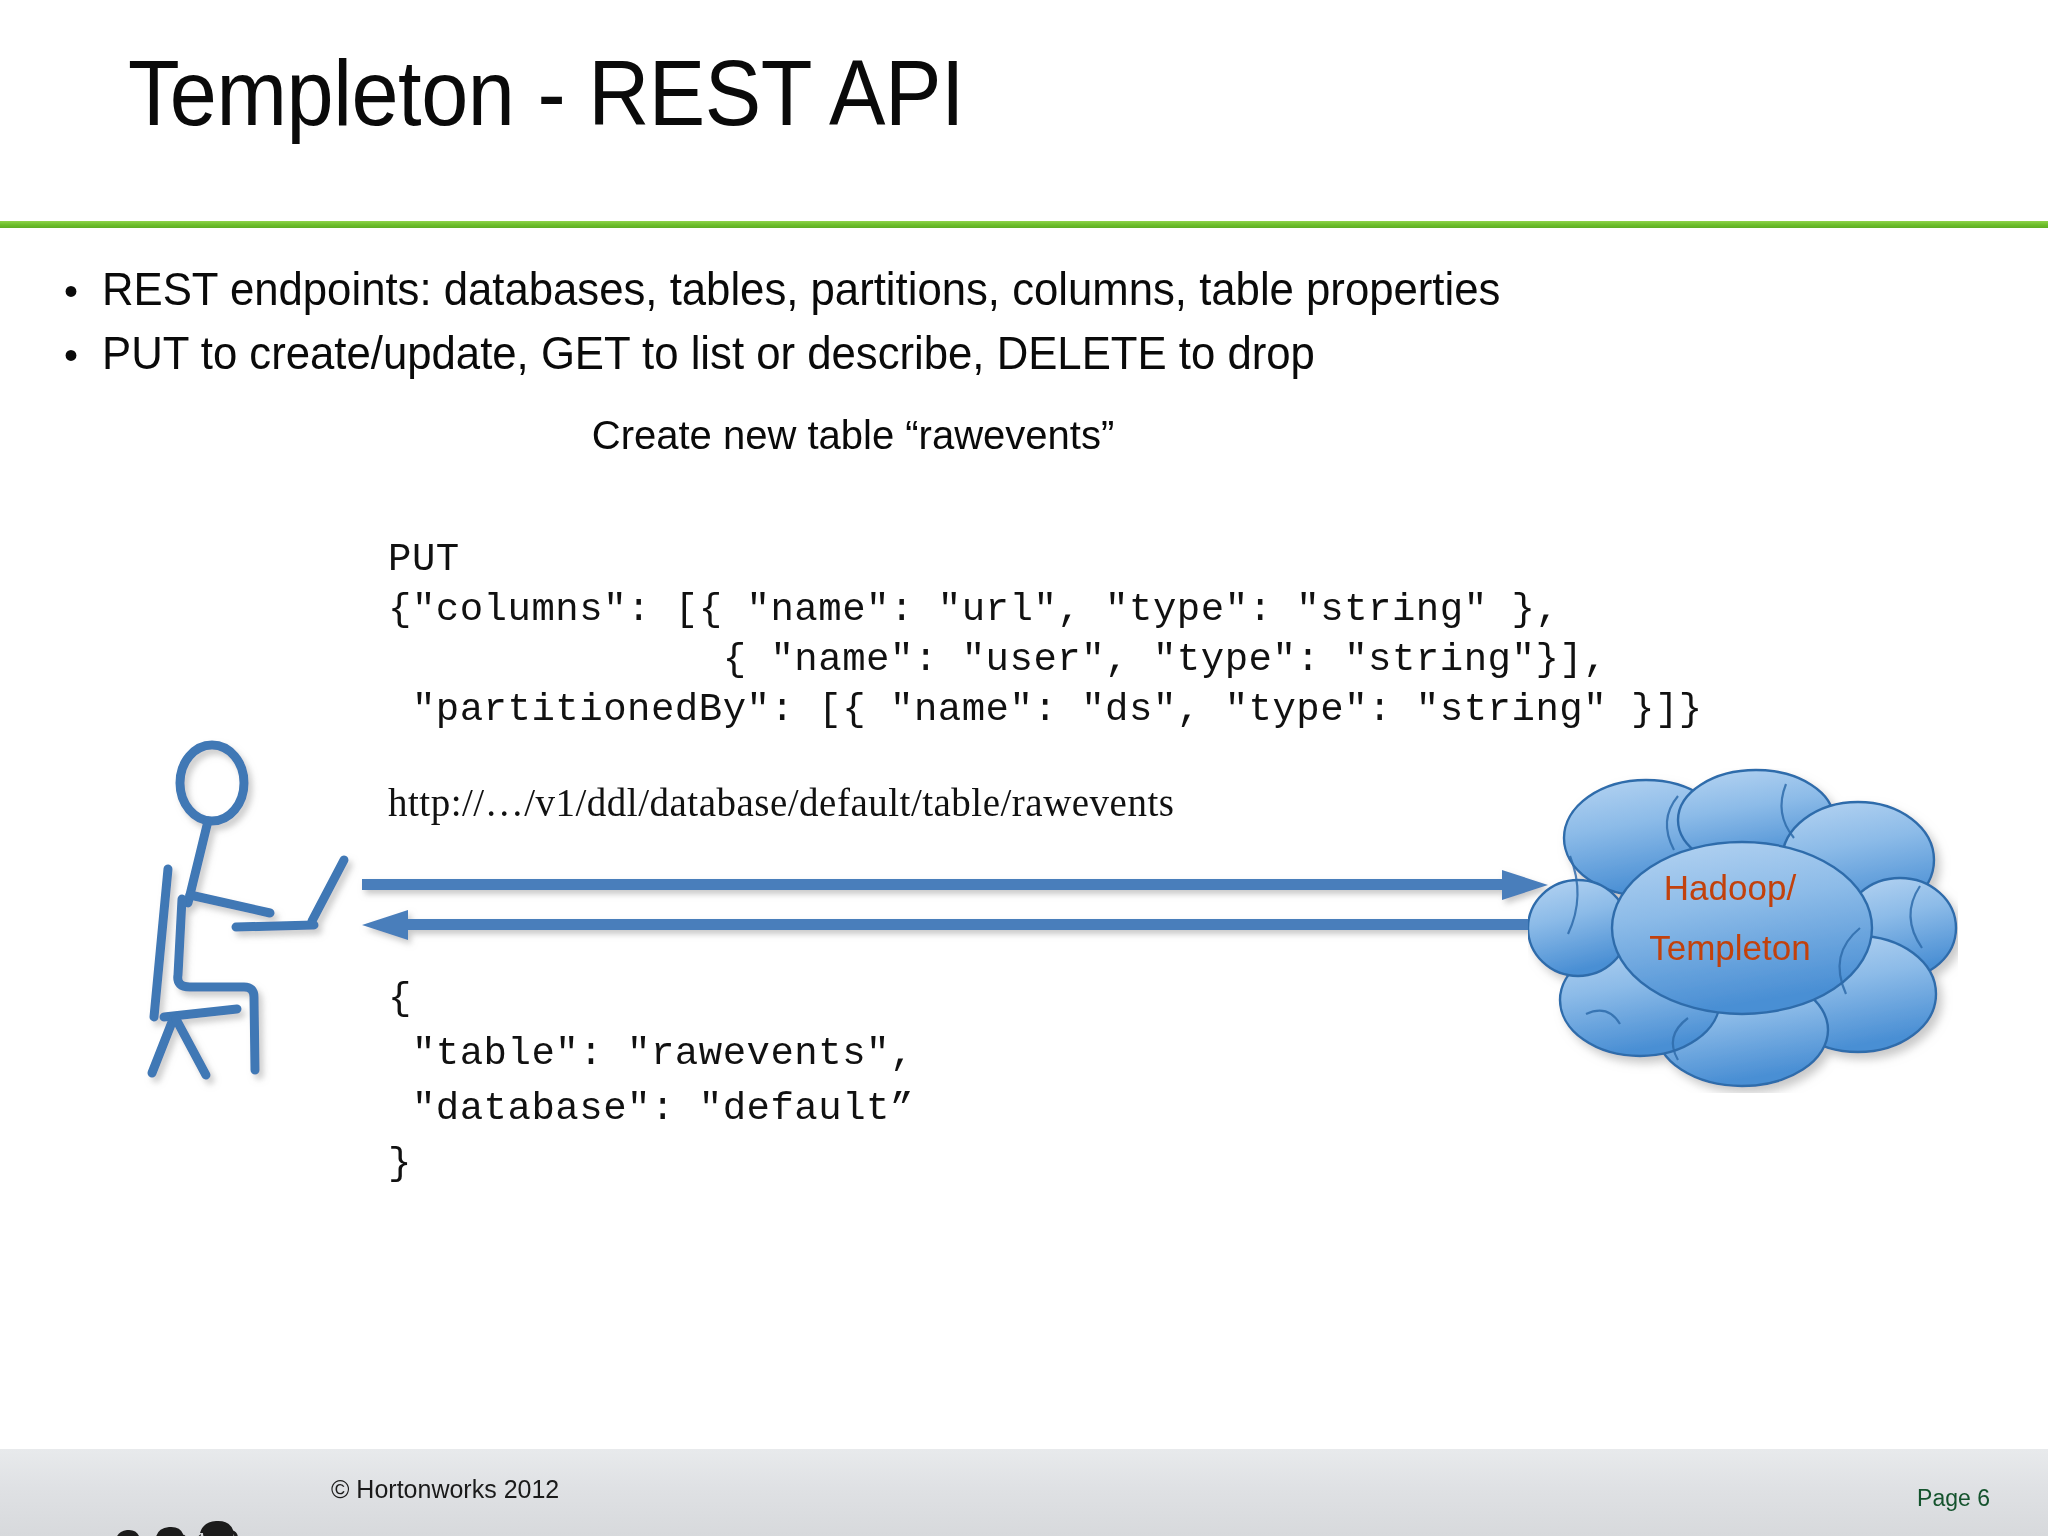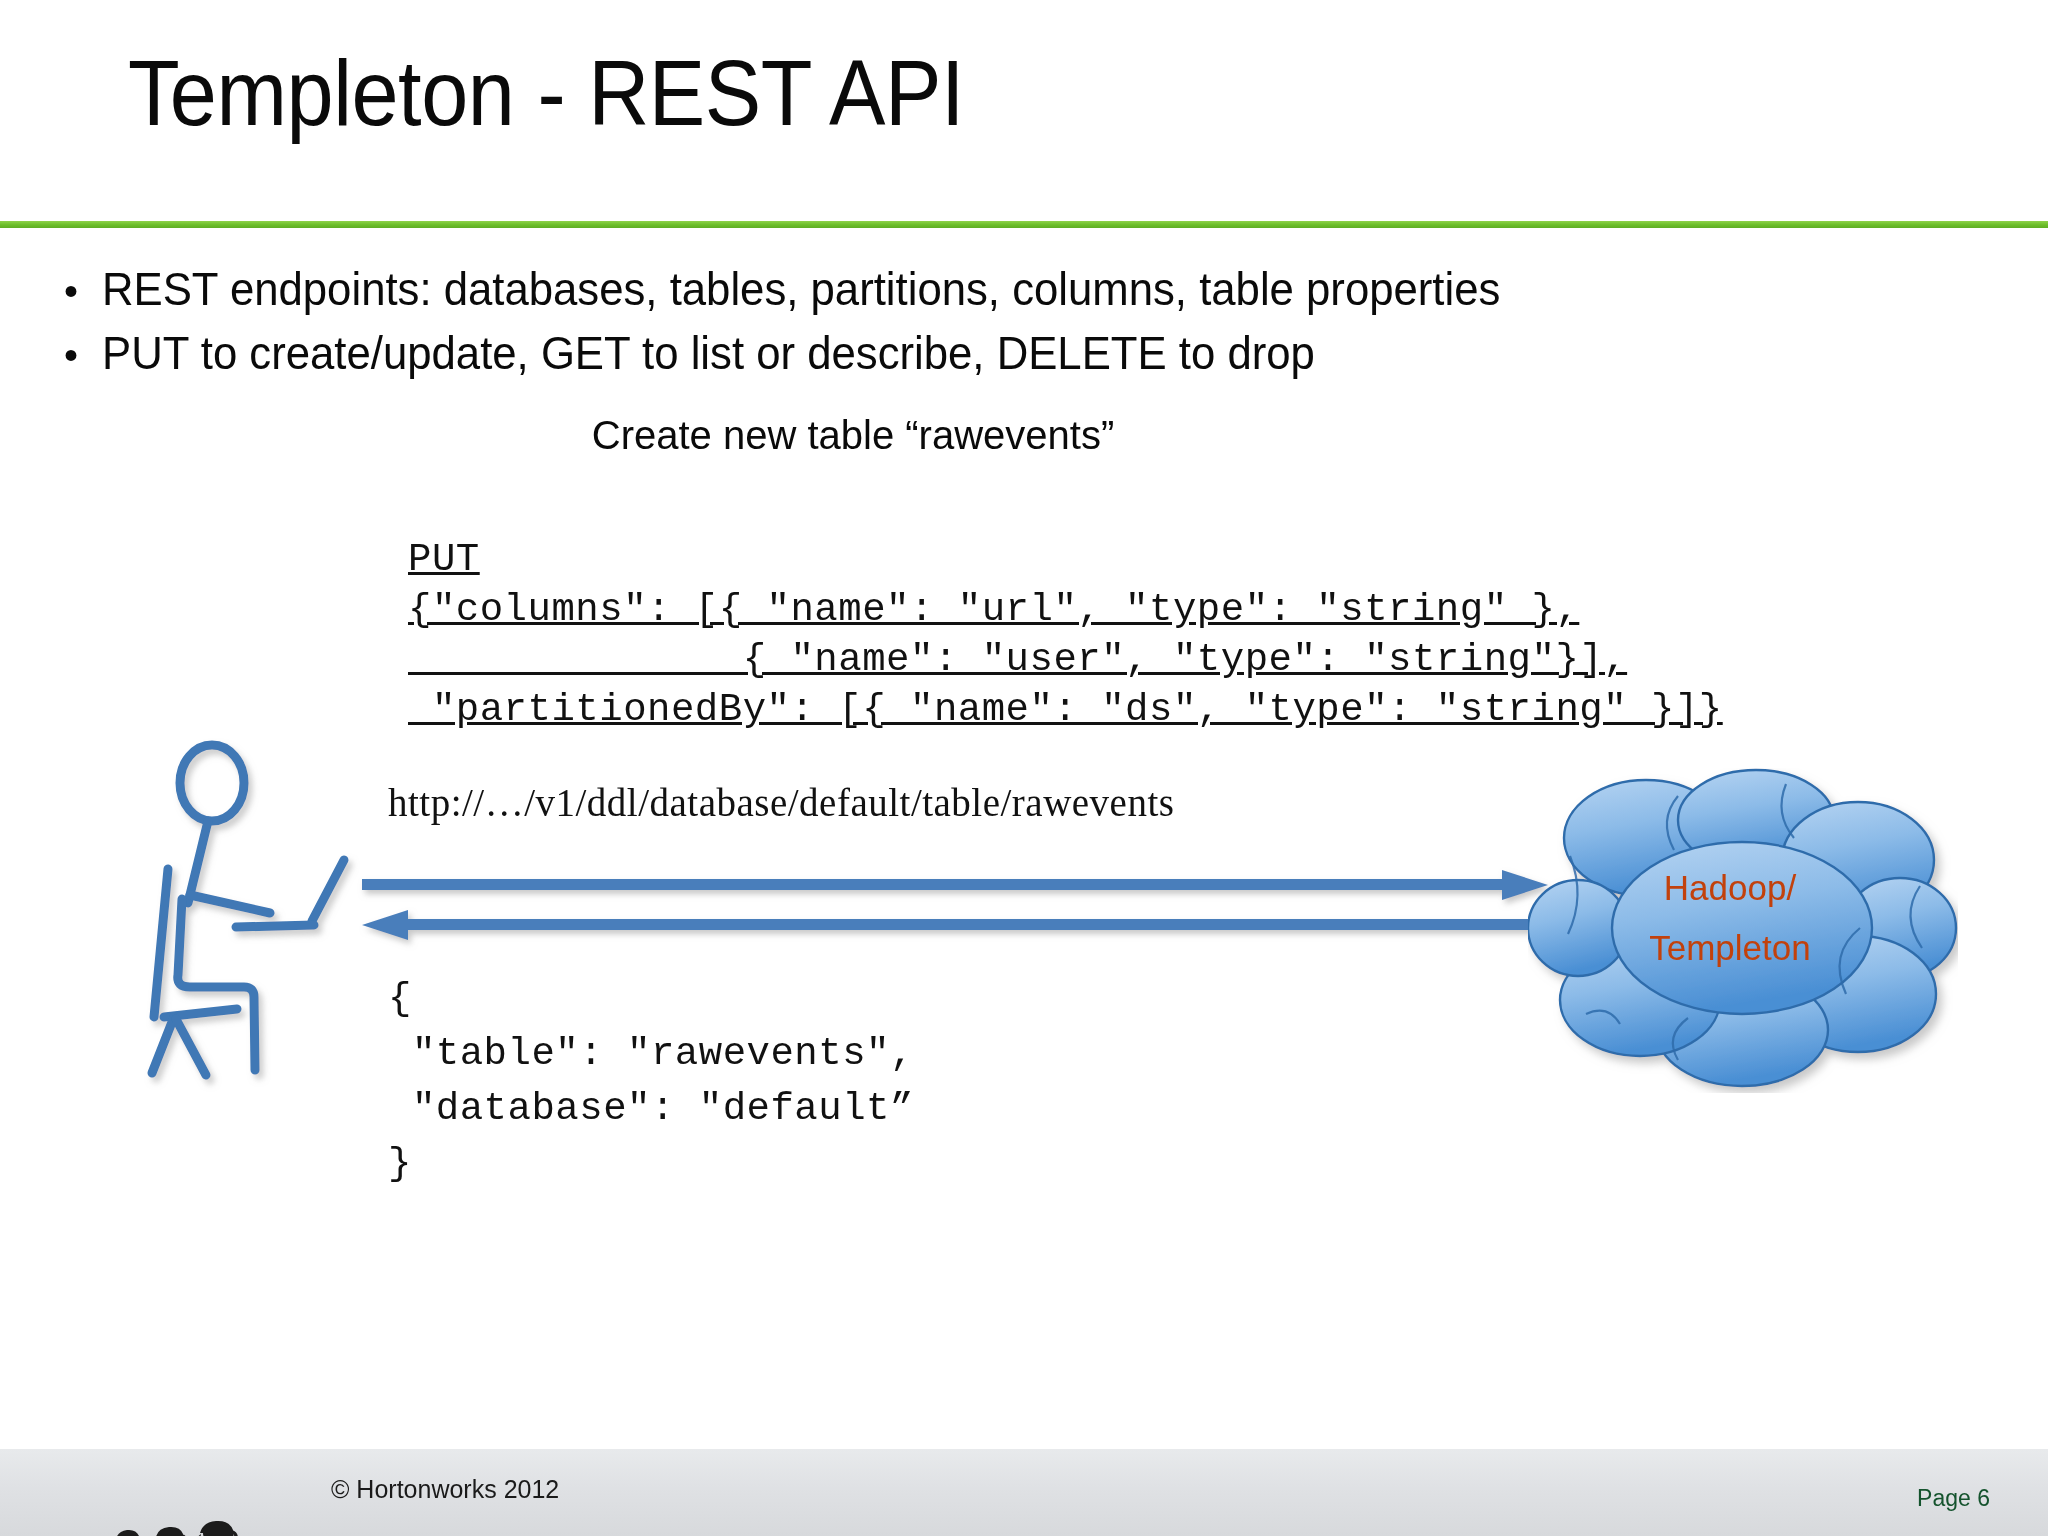--- a/index.html
+++ b/index.html
@@ -86,21 +86,21 @@
   
   .code-block {
     position: absolute;
     font-family: "Liberation Mono", "DejaVu Sans Mono", monospace;
     font-size: 39px;
     line-height: 50px;
     color: #111111;
     white-space: pre;
     letter-spacing: 0.5px;
   }
-  #request-code { left: 408px; top: 535px; text-decoration: underline; }
+  #request-code { left: 388px; top: 535px; }
   #request-url  { left: 388px; top: 778px; font-family: Liberation Serif, serif; }
   #response-code{ left: 388px; top: 972px; line-height: 55px; }
 
   
   #arrow-request, #arrow-response {
     position: absolute;
     height: 34px;
   }
   #arrow-request { left: 360px; top: 868px; width: 1190px; }
   #arrow-response { left: 360px; top: 908px; width: 1190px; }

